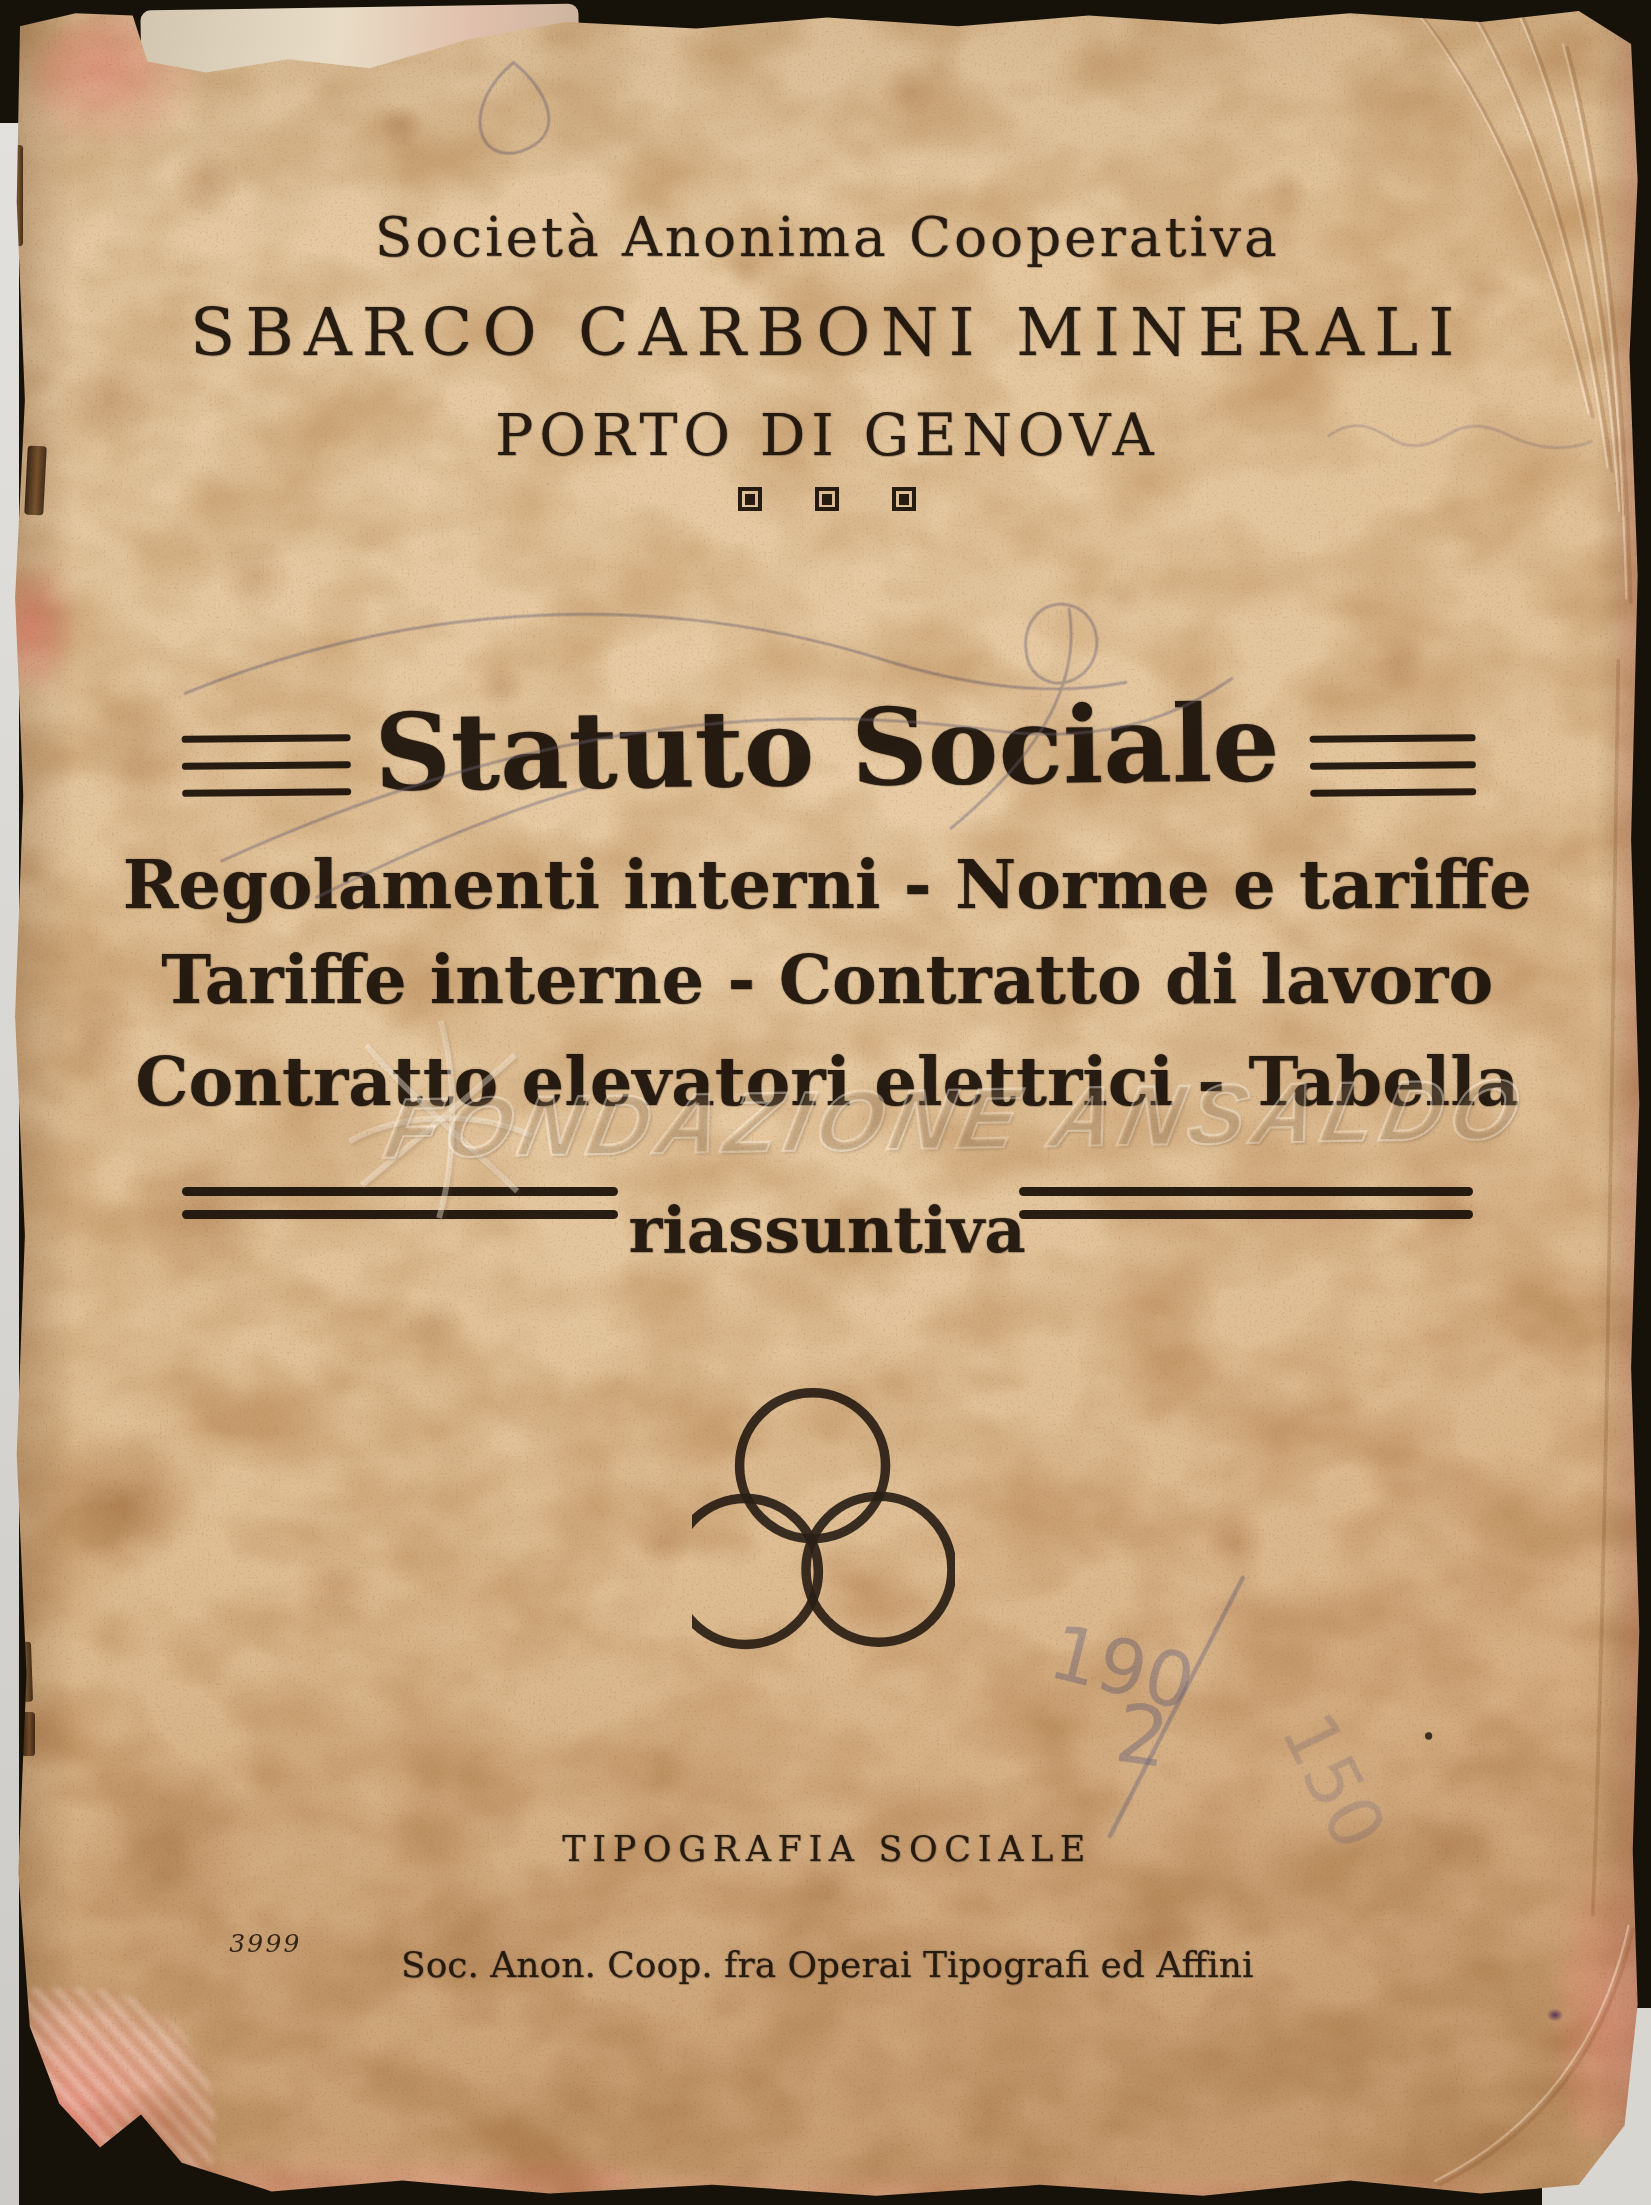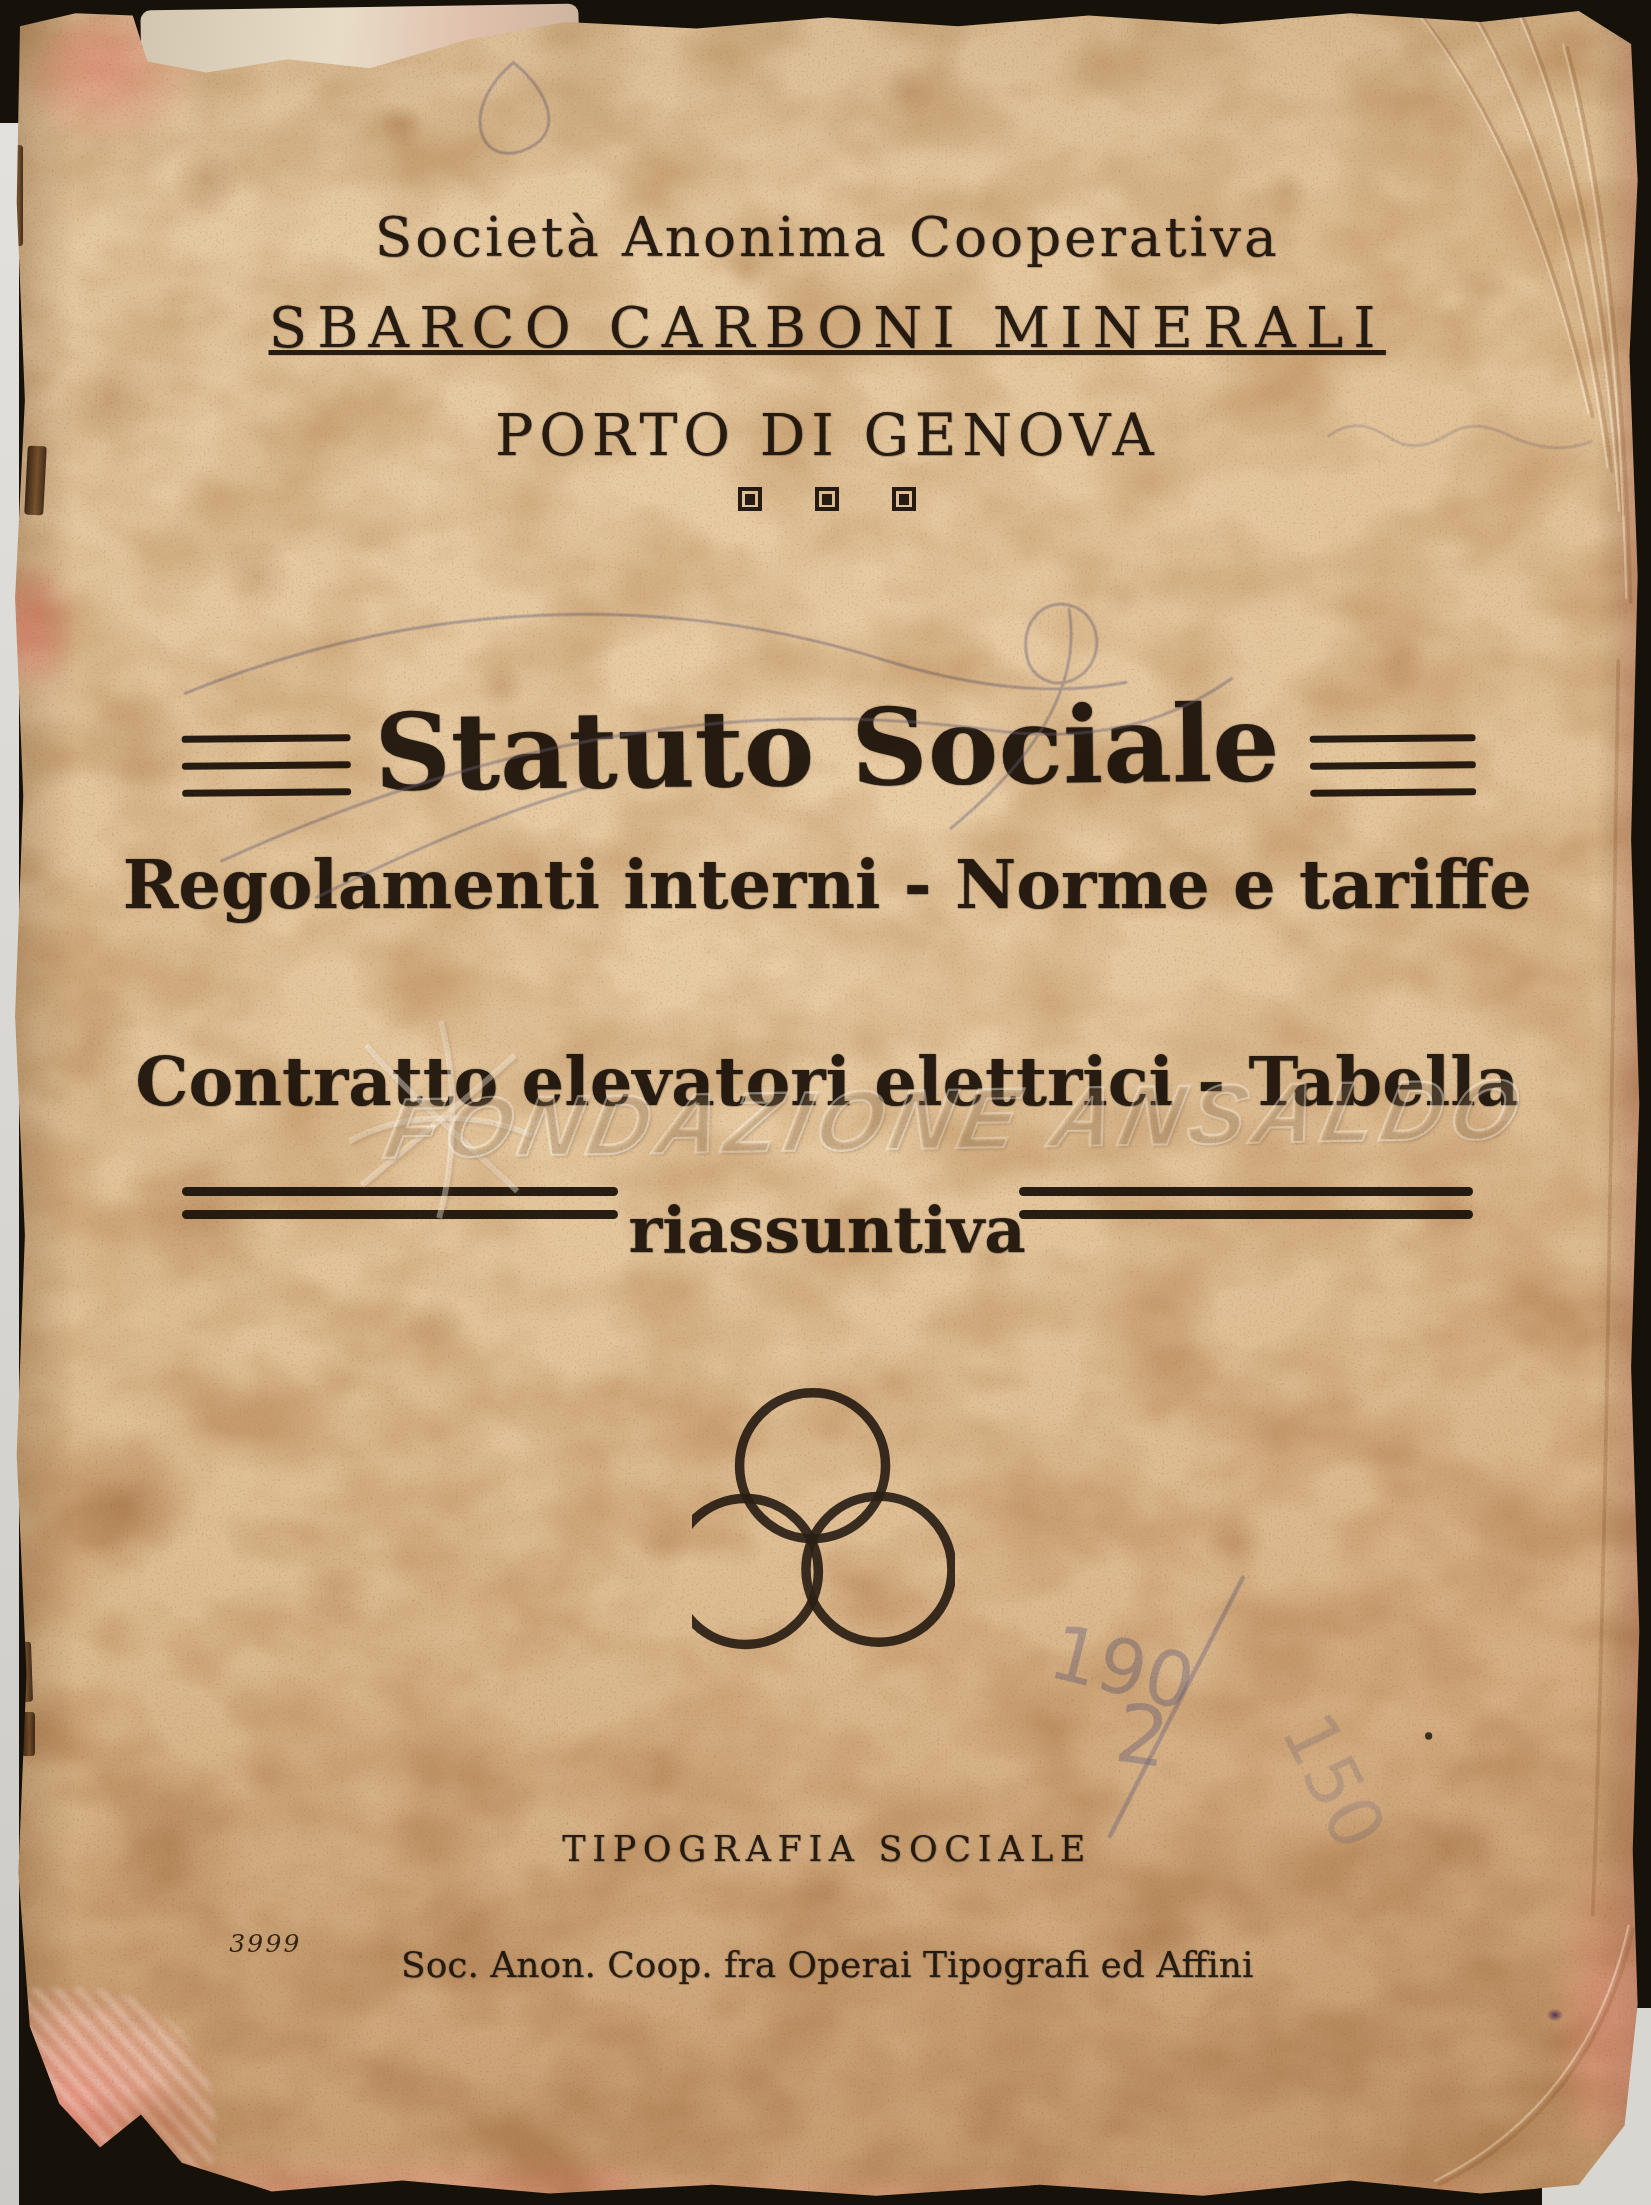--- a/index.html
+++ b/index.html
@@ -90,21 +90,21 @@
   .staple-a { left:1.5px;  top:141px;  width:11px; height:101px; }
   .staple-b { left:16px; top:442px;  width:19px; height:69px; transform:rotate(3deg); }
   .staple-c { left:5.8px;  top:1638px; width:16px; height:60px; transform:rotate(-2deg); }
   .staple-d { left:11.7px; top:1708px; width:13px; height:44px; }
 
   
   .t { position:absolute; left:0; width:100%; text-align:center; color:#281d12;
        line-height:1; white-space:nowrap;
        text-shadow:0 0 1.5px rgba(34,23,12,.55), 0.7px 0.7px 0 rgba(34,23,12,.18); }
   .pub1 { top:206px; font-size:55px;  letter-spacing:2.9px; }
-  .pub2 { top:296px; font-size:56px; letter-spacing:10.2px;text-decoration:underline; }
+  .pub2 { top:296px; font-size:66px; letter-spacing:10.2px; }
   .pub3 { top:403px; font-size:57px;  letter-spacing:5.8px;text-align:center; }
   .title{ top:691px; font-size:106px; font-weight:700; transform:rotate(-0.6deg); }
   .sub  { font-size:67px; font-weight:700; }
   .sub1 { top:847px; } .sub2 { top:942px; } .sub3 { top:1044px; }
   .rias { top:1158px; font-size:64px; font-weight:700;margin-top:36px; }
   .imp1 { top:1784px; font-size:35px; font-weight:400; letter-spacing:6.6px;margin-top:44px; }
   .imp2 { top:1943px; font-size:36px; font-weight:400; }
   .imp3 { top:1895px; font-size:39px; font-weight:700; letter-spacing:6.6px; }
   .stamp{ position:absolute; left:219px; top:1925px; font-size:25px; letter-spacing:2.2px;
           color:#35271a; text-shadow:none;font-style:italic; }
@@ -180,20 +180,21 @@
       <div></div>
     </div>
   <div class="t title">Statuto Sociale</div>
   <div class="rulegrp r3r">
       <div></div>
       <div></div>
       <div></div>
     </div>
 
   <div class="t sub sub1">Regolamenti interni - Norme e tariffe</div>
+  <div class="t sub sub2">Tariffe interne - Contratto di lavoro</div>
   <div class="t sub sub3">Contratto elevatori elettrici - Tabella</div>
 
   <div class="rulegrp r2l">
       <div></div>
       <div></div>
     </div>
   <div class="t rias">riassuntiva</div>
   <div class="rulegrp r2r">
       <div></div>
       <div></div>

